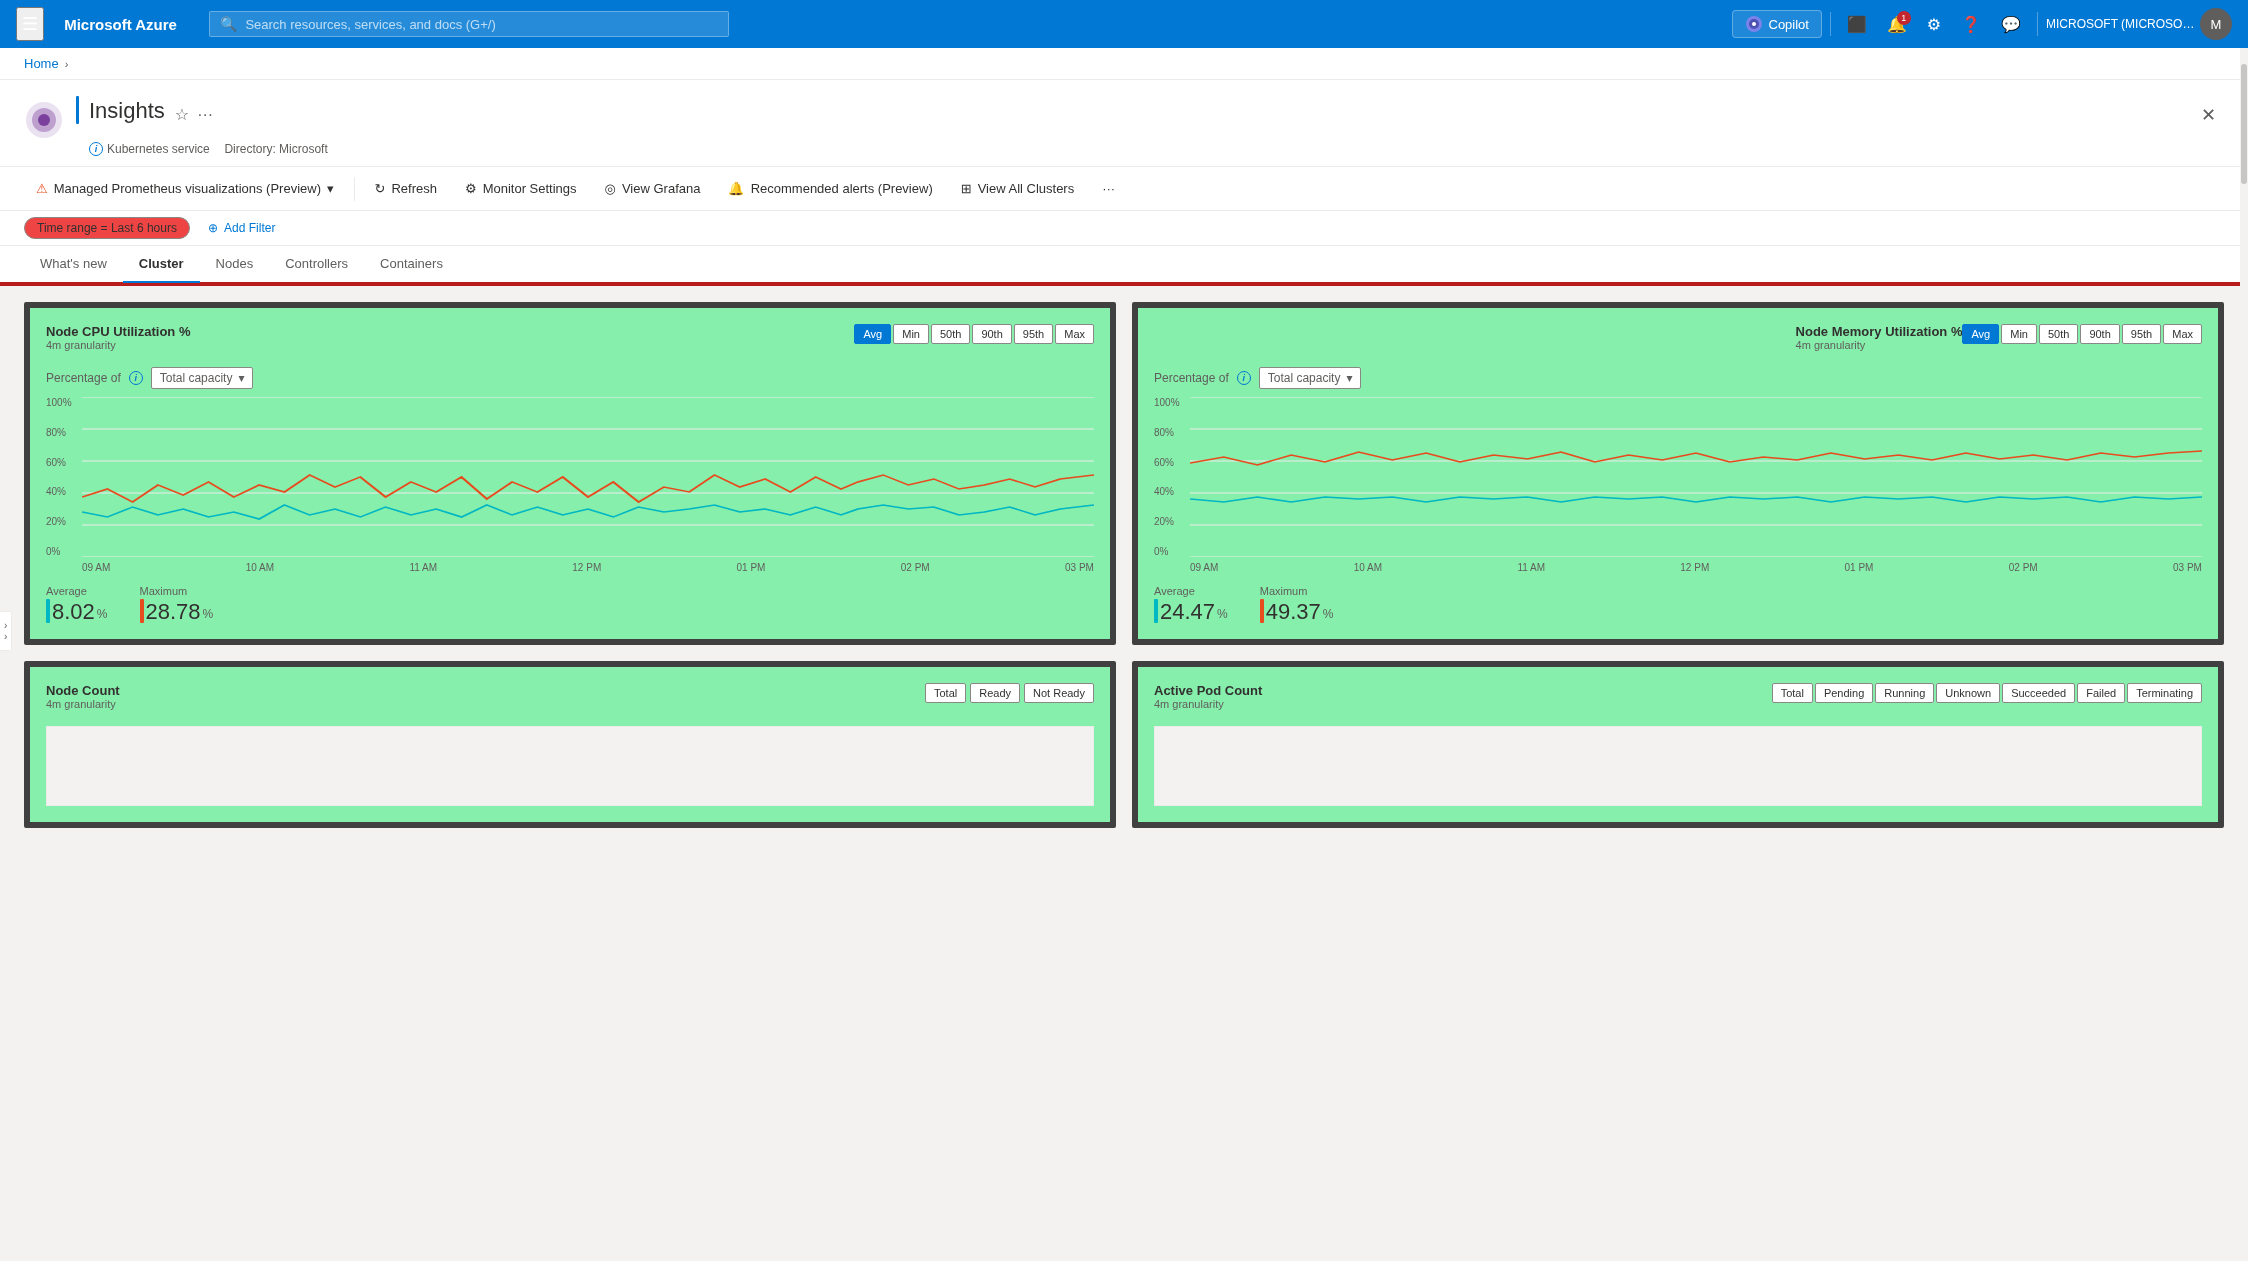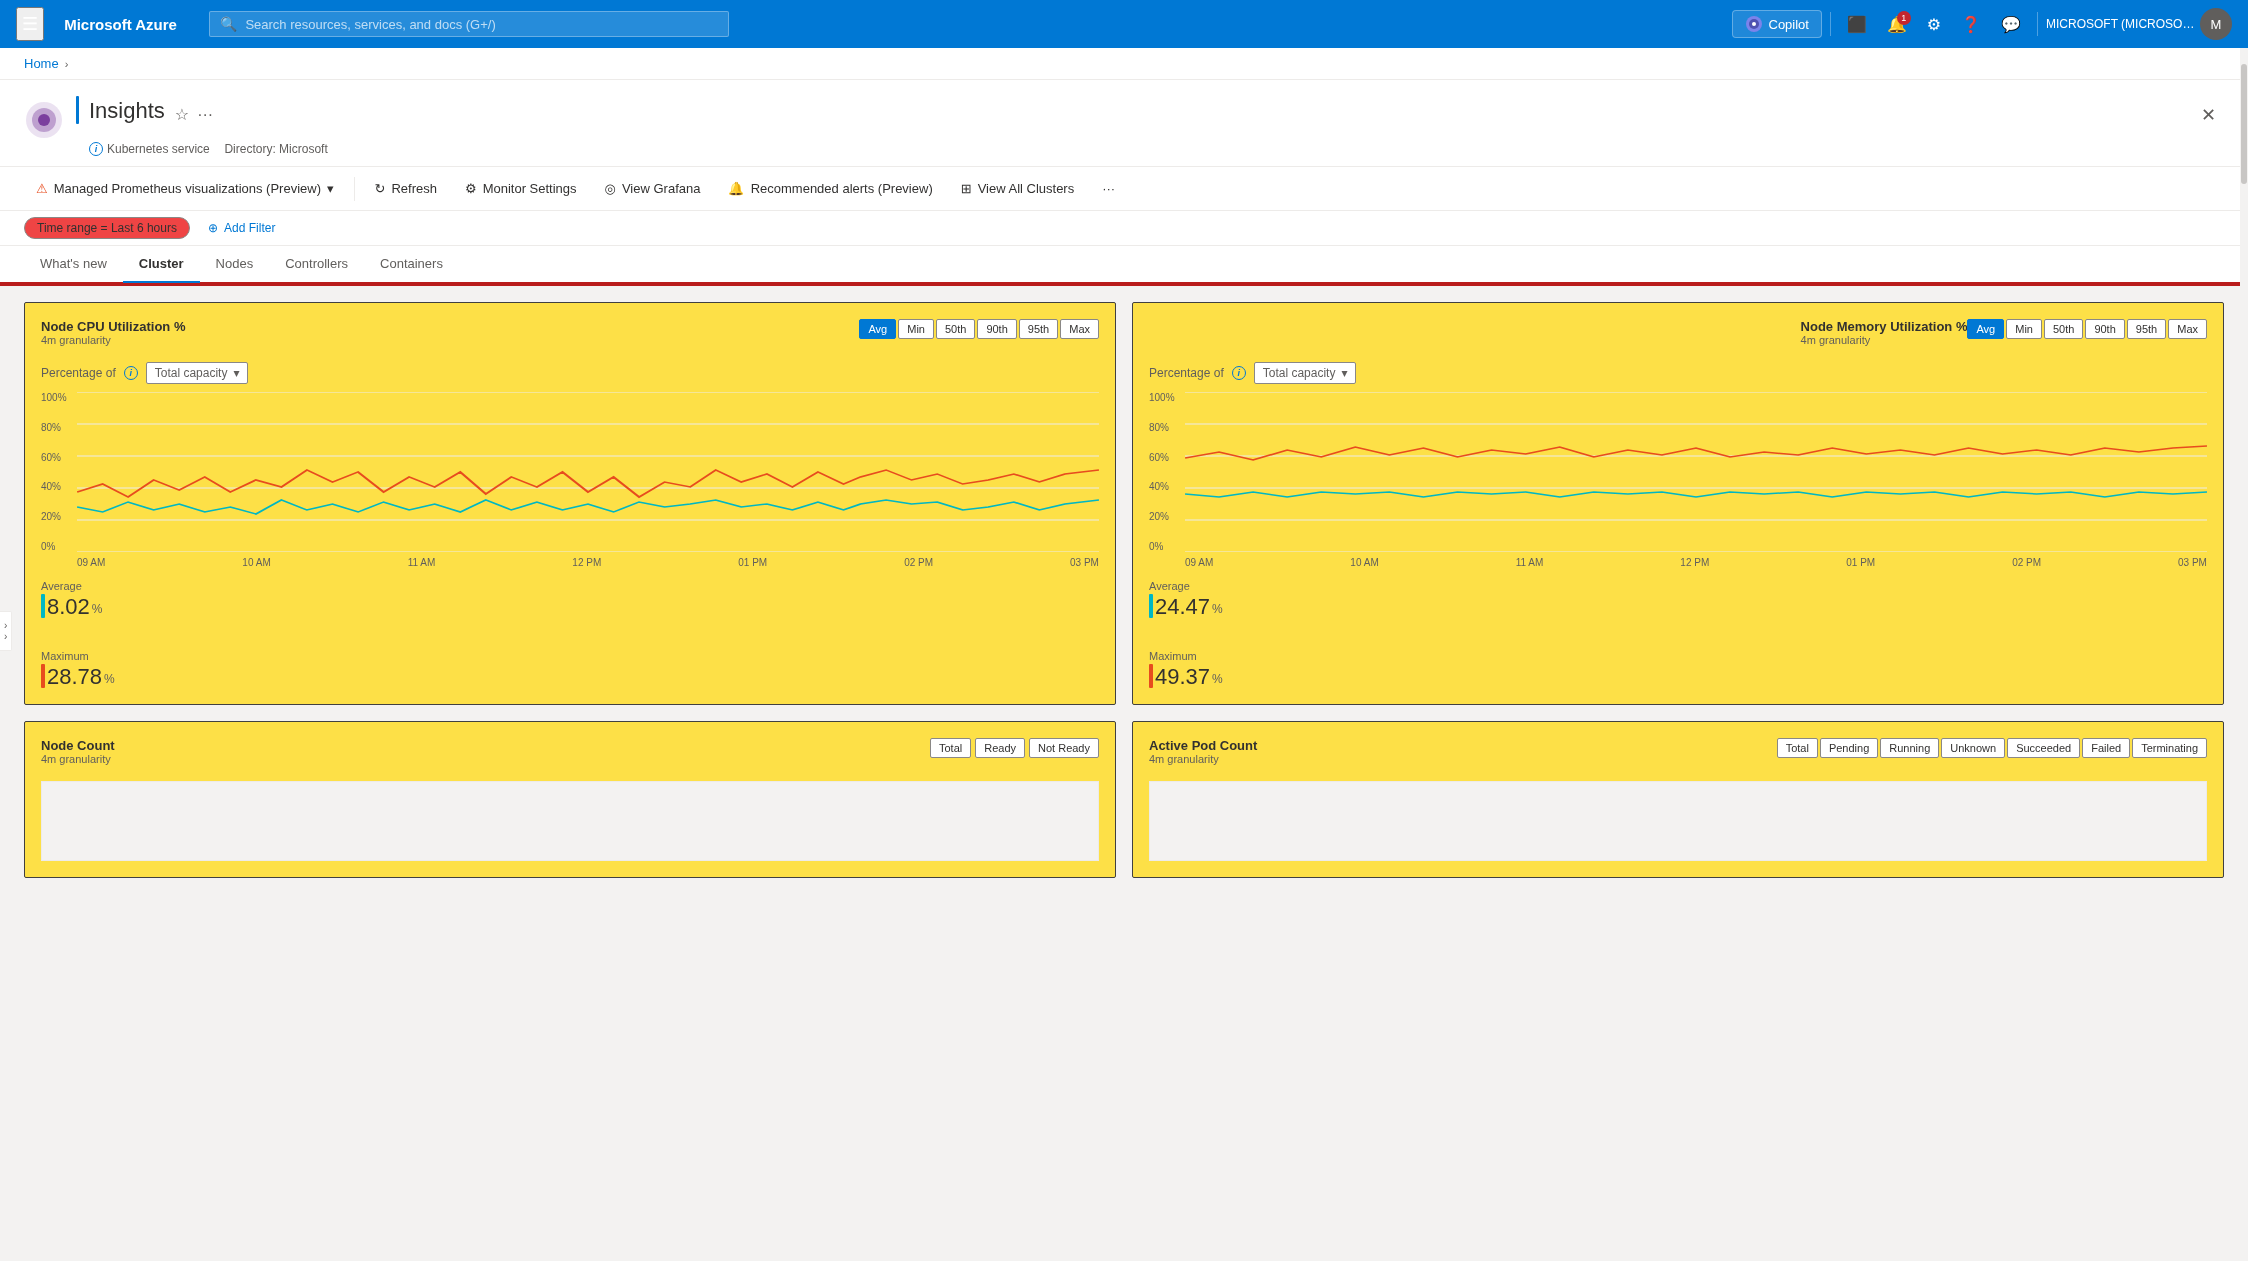--- a/index.html
+++ b/index.html
@@ -182,22 +182,22 @@
       flex-direction: column;
       gap: 16px;
       padding: 16px 24px;
       overflow-y: auto;
       flex: 1;
       background: #f3f2f1;
     }
     .charts-row { display: flex; gap: 16px; }
     .chart-card {
       flex: 1;
-      background: #fde047;
-      border: 1px solid #404040;
+      background: #86efac;
+      border: 6px solid #404040;
       border-radius: 2px;
       padding: 16px;
     }
     .chart-header { margin-bottom: 8px; }
     .chart-title { font-size: 13px; font-weight: 600; color: #323130; }
     .chart-subtitle { font-size: 11px; color: #605e5c; }
     .chart-btns { display: flex; gap: 2px; }
     .chart-btn {
       padding: 3px 8px; font-size: 11px; cursor: pointer;
       border: 1px solid #8a8886; background: white; color: #323130;
@@ -214,21 +214,21 @@
       display: flex; flex-direction: column; justify-content: space-between;
       padding: 0; font-size: 10px; color: #605e5c;
       pointer-events: none;
     }
     .chart-x-axis {
       display: flex; justify-content: space-between;
       font-size: 10px; color: #605e5c; padding-left: 40px; margin-top: 4px;
     }
 
     .chart-legend {
-      display: flex; gap: 32px; margin-top: 12px; flex-direction: column;
+      display: flex; gap: 32px; margin-top: 12px;
     }
     .legend-item { display: flex; flex-direction: column; }
     .legend-label { font-size: 11px; color: #605e5c; margin-bottom: 2px; }
     .legend-bar-val { display: flex; align-items: flex-end; gap: 2px; }
     .legend-bar { width: 4px; height: 24px; border-radius: 1px; }
     .legend-val { font-size: 22px; font-weight: 300; line-height: 1; }
     .legend-unit { font-size: 12px; color: #605e5c; margin-bottom: 2px; }
 
     
     .node-count-controls { display: flex; gap: 4px; }

